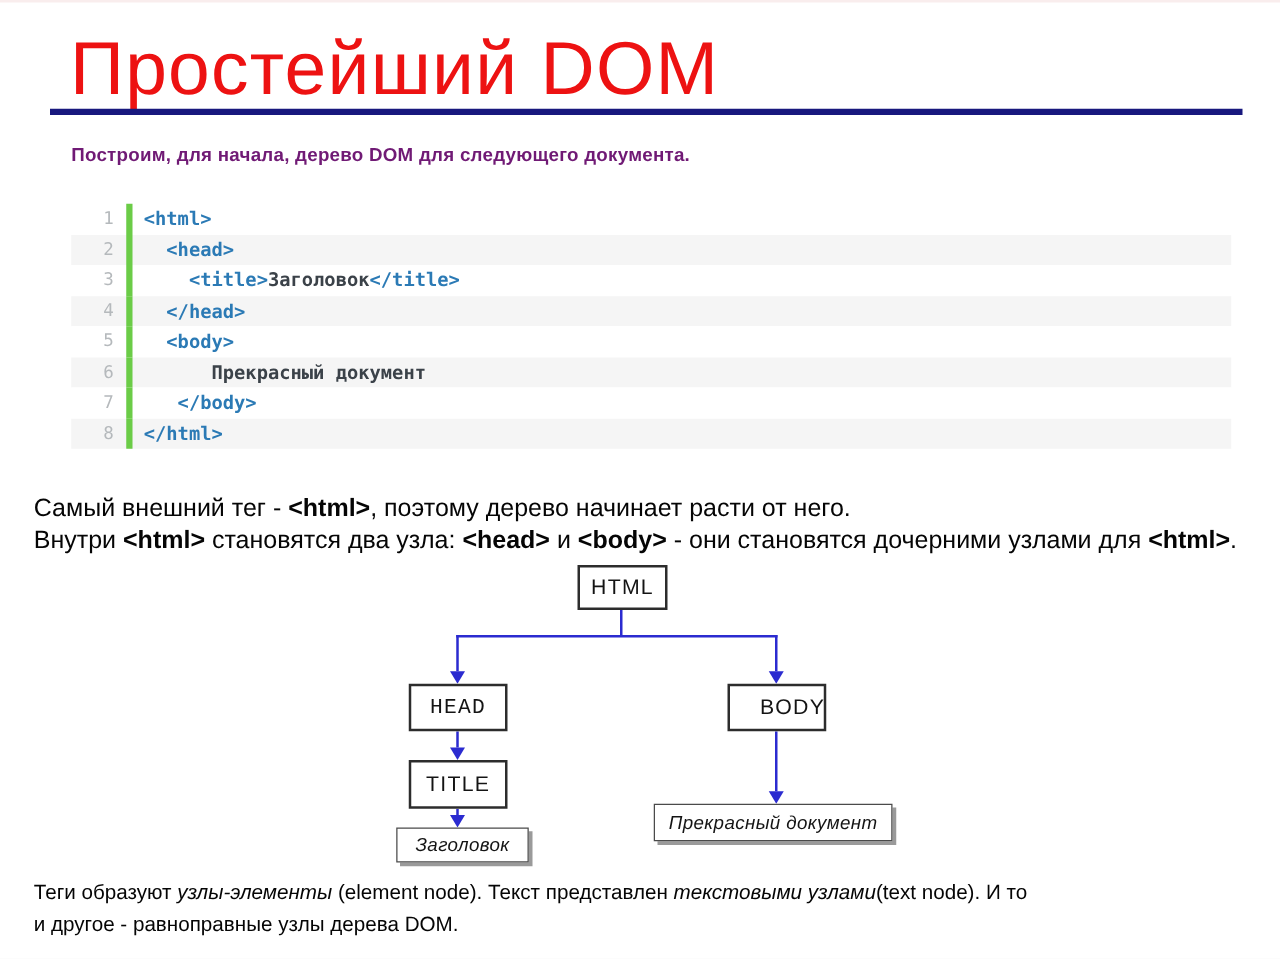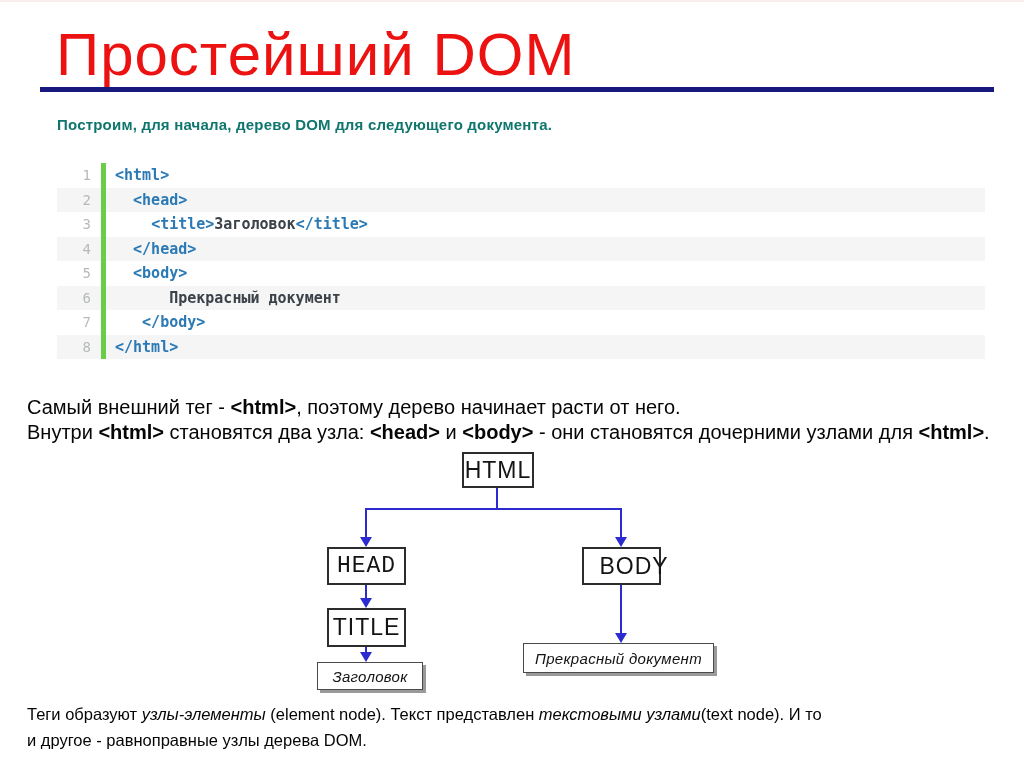--- a/index.html
+++ b/index.html
@@ -10,21 +10,21 @@
   }
   .top-edge{position:absolute;left:0;top:0;width:100%;height:2px;background:#f9eded;}
   .slide-title{
     position:absolute;left:40px;top:4px;margin:16px;
     font-size:60px;font-weight:400;letter-spacing:1px;color:#ed1212;
     font-family:"Liberation Sans",sans-serif;white-space:nowrap;
   }
   .title-rule{position:absolute;left:40px;top:87px;width:954px;height:5px;background:#18187e;}
   .intro{
     position:absolute;left:57px;top:116px;margin:0;
-    font-size:15px;font-weight:700;color:#0f766e;letter-spacing:.2px;
+    font-size:15px;font-weight:700;color:#701a75;letter-spacing:.2px;
   }
   
   .code{position:absolute;left:57px;top:163px;width:928px;}
   .crow{display:flex;align-items:center;height:24.5px;background:#ffffff;}
   .crow:nth-child(even){background:#f5f5f5;}
   .ln{
     width:34px;flex:none;text-align:right;padding-right:10px;
     font-family:"DejaVu Sans Mono","Liberation Mono",monospace;
     font-size:14px;color:#b5b9bc;
   }
@@ -42,21 +42,21 @@
   .para-mid{left:27px;top:395px;font-size:20px;line-height:25px;}
   .para-bottom{left:27px;top:701px;font-size:16.5px;line-height:26px;}
   .seg-n{font-style:normal;font-weight:400;}
   .seg-b{font-weight:700;}
   .seg-i{font-style:italic;text-align:right;}
   
   .diagram{position:absolute;left:0;top:0;width:1024px;height:767px;pointer-events:none;}
   .nodebox{
     position:absolute;display:flex;align-items:center;justify-content:center;
     background:#ffffff;border:2px solid #2c2c2c;box-sizing:border-box;
-    font-size:23px;letter-spacing:1px;color:#141414;
+    font-size:17px;letter-spacing:1px;color:#141414;
   }
   .textbox{
     position:absolute;display:flex;align-items:center;justify-content:center;
     background:#ffffff;border:1px solid #4a4a4a;box-sizing:border-box;
     box-shadow:3px 3px 0 #9a9a9a;
     font-size:15px;font-style:italic;color:#141414;letter-spacing:.3px;
   }
   .conn{position:absolute;background:#2b2bd0;}
   .conn-v{width:2px;}
   .conn-h{height:2px;}

